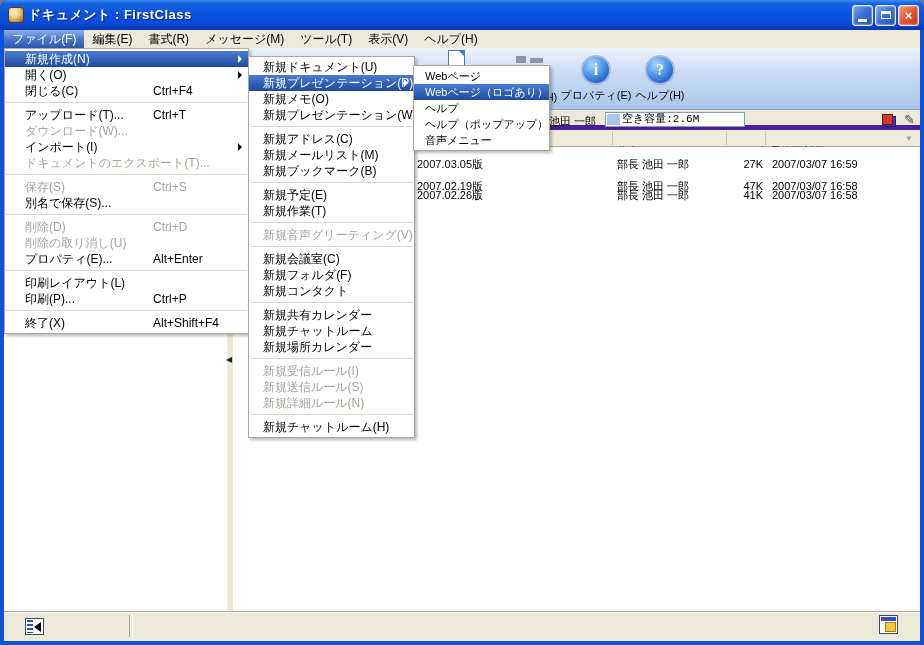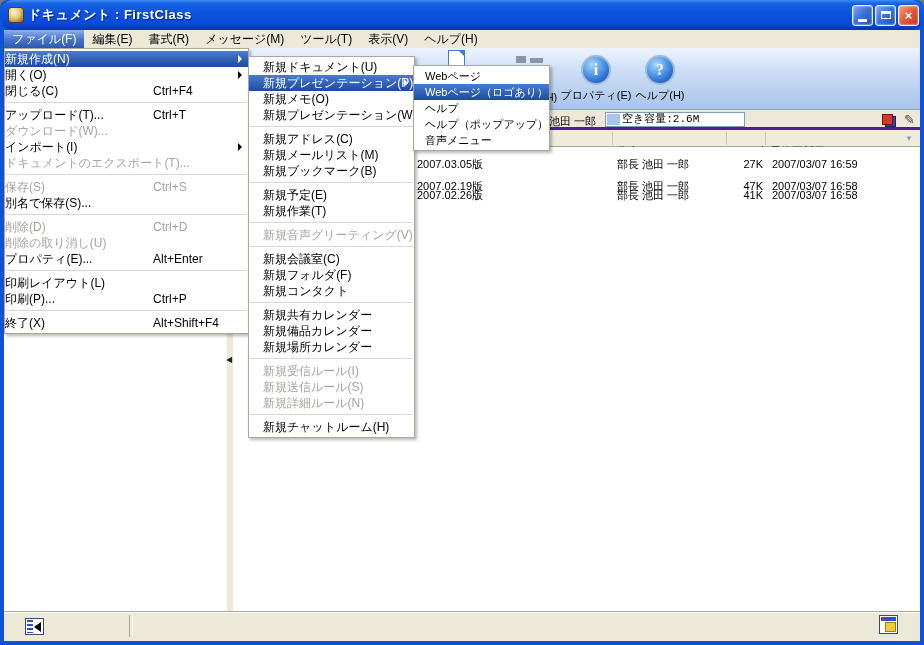--- a/index.html
+++ b/index.html
@@ -1,21 +1,21 @@
 <!DOCTYPE html>
 <html><head>
 <meta charset="utf-8">
 <style>
   html,body{margin:0;padding:0;background:#777;}
   .win{position:relative;width:924px;height:645px;background:#0E52D8;border-radius:8px 8px 0 0;overflow:hidden;
        font-family:"Liberation Sans","DejaVu Sans",sans-serif;-webkit-font-smoothing:none;}
   
   .titlebar{position:absolute;left:0;top:0;right:0;height:30px;
      background:linear-gradient(180deg,#3E8DF8 0%,#1762E2 12%,#0C52DC 45%,#0A4ADB 78%,#0536A8 100%);
-     display:flex;align-items:center;padding:0 5px;box-sizing:border-box;border-radius:13px;}
+     display:flex;align-items:center;padding:0 5px;box-sizing:border-box;}
   .appicon{width:16px;height:16px;border-radius:3px;margin:0 4px 0 3px;
      background:radial-gradient(circle at 35% 30%,#FFF5D8 0%,#E8C878 45%,#8A5A20 100%);
      border:1px solid #5A3A10;box-sizing:border-box;}
   .title{color:#fff;font-weight:bold;font-size:13px;letter-spacing:.5px;text-shadow:1px 1px 1px #00237A;}
   .wbtns{margin-left:auto;display:flex;}
   .wbtn{width:21px;height:21px;margin-left:2px;border-radius:3px;border:1px solid #E8F0FC;box-sizing:border-box;
      display:flex;align-items:center;justify-content:center;color:#fff;font-weight:bold;font-size:13px;
      background:linear-gradient(135deg,#7BA9F0 0%,#3E74DC 45%,#1E4FB8 100%);box-shadow:inset 0 0 2px #fff;}
   .wbtn.close{background:linear-gradient(135deg,#F0A080 0%,#E2593A 50%,#C23A1A 100%);}
   .wbtn.min i{display:block;width:9px;height:3px;background:#fff;margin-top:10px;}
@@ -38,21 +38,21 @@
      font-family:"Liberation Serif","DejaVu Serif",serif;font-weight:bold;font-size:16px;
      background:radial-gradient(circle at 35% 28%,#A8D8F8 0%,#3E86E0 55%,#0C3FA0 100%);
      border:2px solid #9FB9D8;box-sizing:content-box;}
   .tlabel{display:block;margin-top:3px;}
   .frag-doc{position:absolute;left:215px;top:2px;width:15px;height:24px;background:#fff;border:1px solid #4A78C8;}
   .frag-doc i{position:absolute;right:0;top:0;width:0;height:0;border-left:5px solid transparent;border-top:5px solid #4A78C8;}
   .frag-gray i{position:absolute;background:#8C95A8;}
   .clipped{position:absolute;left:309px;top:43px;font-size:11px;color:#000;}
   
   .infobar{position:absolute;left:0;top:62px;right:0;height:20px;background:#ECE9D8;
-     border-bottom:3px solid #4c1d95;font-size:11px;color:#000;box-sizing:border-box;}
+     border-bottom:5px solid #4c1d95;font-size:11px;color:#000;box-sizing:border-box;}
   .user{position:absolute;left:316px;top:4px;}
   .freefield{position:absolute;left:372px;top:2px;width:140px;height:15px;background:#fff;
      border:1px solid #7F9DB9;box-sizing:border-box;}
   .freefield .chip{position:absolute;left:1px;top:1px;width:13px;height:11px;background:#A9C5EA;}
   .freefield .fs{position:absolute;left:16px;top:0;line-height:13px;font-family:Liberation Mono, monospace;}
   .layers{position:absolute;right:24px;top:4px;width:14px;height:13px;}
   .layers .l1{position:absolute;right:0;bottom:0;width:9px;height:9px;background:#3A3AB8;border:1px solid #202070;}
   .layers .l2{position:absolute;left:0;top:0;width:9px;height:9px;background:#D23A2A;border:1px solid #701810;}
   .pencil{position:absolute;right:5px;top:2px;font-size:13px;color:#444;}
   
@@ -76,21 +76,21 @@
   .sb-icon .tri{position:absolute;right:2px;top:3px;width:0;height:0;border-right:7px solid #000;
      border-top:5px solid transparent;border-bottom:5px solid transparent;}
   .sb-sep{position:absolute;left:125px;top:3px;height:22px;width:2px;border-left:1px solid #ACA899;border-right:1px solid #fff;}
   .sb-icon2{position:absolute;right:22px;top:3px;width:19px;height:19px;background:#fff;border:1px solid #3A4A6A;box-sizing:border-box;}
   .sb-icon2 .bar{position:absolute;left:1px;top:1px;right:1px;height:4px;background:#2A50C8;}
   .sb-icon2 .dot{position:absolute;left:2px;top:2px;width:2px;height:2px;background:#E03020;}
   .sb-icon2 .yellow{position:absolute;right:1px;bottom:1px;width:9px;height:8px;background:#F0C838;border:1px solid #A88010;}
   
   .menu{position:absolute;background:#fff;border:1px solid #ACA899;box-shadow:2px 2px 3px rgba(0,0,0,.28);
      padding:2px 0;font-size:12px;color:#000;white-space:nowrap;}
-  .mi{position:relative;height:16px;line-height:16px;}
+  .mi{position:relative;height:16px;line-height:16px;padding-left:20px;}
   .mi.sel{background:linear-gradient(180deg,#4A7CD4 0%,#1C4A9E 100%);color:#fff;}
   .mi.dis{color:#A8A49C;}
   .mi .acc{position:absolute;left:148px;text-align:right;}
   .mi .arrow{position:absolute;right:6px;top:4px;width:0;height:0;
      border-left:4px solid currentColor;border-top:4px solid transparent;border-bottom:4px solid transparent;}
   .sepr{height:0;border-top:1px solid #DCD9CC;margin:3px 1px 4px;}
   .filemenu{left:4px;top:48px;width:243px;z-index:40;}
   .newmenu{left:248px;top:56px;width:165px;z-index:41;}
   .newmenu .mi{padding-left:14px;}
   .specialmenu{left:413px;top:65px;width:135px;z-index:42;font-size:11px;}
@@ -245,21 +245,21 @@
     <div class="mi"><span>新規予定(E)</span></div>
     <div class="mi"><span>新規作業(T)</span></div>
     <div class="sepr"></div>
     <div class="mi dis"><span>新規音声グリーティング(V)</span></div>
     <div class="sepr"></div>
     <div class="mi"><span>新規会議室(C)</span></div>
     <div class="mi"><span>新規フォルダ(F)</span></div>
     <div class="mi"><span>新規コンタクト</span></div>
     <div class="sepr"></div>
     <div class="mi"><span>新規共有カレンダー</span></div>
-    <div class="mi"><span>新規備品カレンダー</span></div>
+    <div class="mi"><span>新規チャットルーム</span></div>
     <div class="mi"><span>新規場所カレンダー</span></div>
     <div class="sepr"></div>
     <div class="mi dis"><span>新規受信ルール(I)</span></div>
     <div class="mi dis"><span>新規送信ルール(S)</span></div>
     <div class="mi dis"><span>新規詳細ルール(N)</span></div>
     <div class="sepr"></div>
     <div class="mi"><span>新規チャットルーム(H)</span></div>
   </div>
 
   <div class="menu specialmenu">

